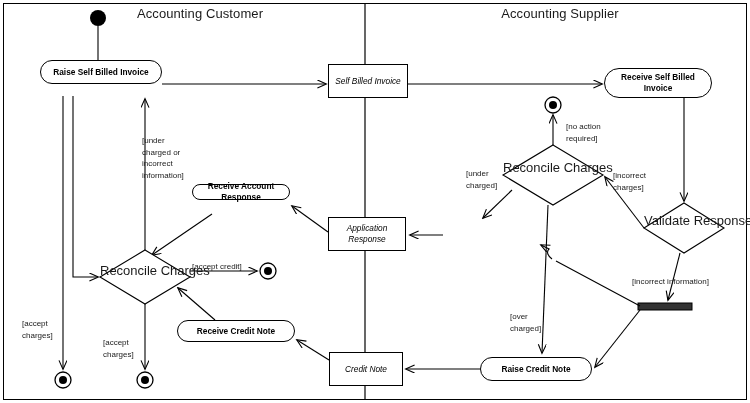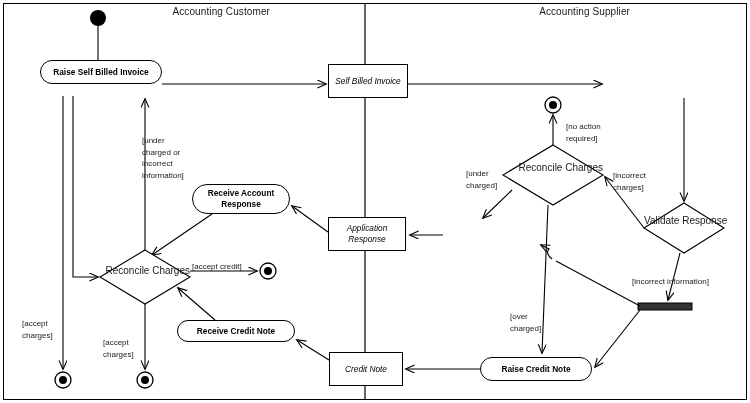--- a/index.html
+++ b/index.html
@@ -14,24 +14,24 @@
   #outerborder{
     position:absolute;left:3px;top:3px;
     width:744px;height:397px;
     box-sizing:border-box;
     border:1.5px solid #000;
     background:#fff;
   }
   #canvas{position:absolute;left:0;top:0;width:750px;height:403px;}
   .lane-title{
     position:absolute;
-    font-size:10px;
+    font-size:13px;
     color:#1a1a1a;
     white-space:nowrap;
-    text-align:right;
+    text-align:center;
     letter-spacing:0.1px;
   }
   
   .act{
     position:absolute;
     box-sizing:border-box;
     border:1.2px solid #000;
     border-radius:999px;
     background:#fff;
     display:flex;align-items:center;justify-content:center;
@@ -53,23 +53,23 @@
     font-size:8.3px;
     font-style:italic;
     font-weight:normal;
     color:#000;
     line-height:11px;
     padding:0 4px;
   }
   
   .dialabel{
     position:absolute;
-    font-size:10px;
+    font-size:13px;
     color:#1a1a1a;
-    text-align:right;
+    text-align:center;
     line-height:10px;
     white-space:nowrap;
     pointer-events:none;
   }
   .guard{
     position:absolute;
     font-size:8px;
     color:#1a1a1a;
     line-height:11.5px;
     white-space:pre-line;
@@ -154,22 +154,23 @@
 
       <polygon points="684,203 724,228 684,253 644,228" fill="#fff" stroke="#000" stroke-width="1.1"></polygon>
     </g>
   </svg>
 
   <div class="lane-title" style="left:130px;top:6px;width:140px;">Accounting Customer</div>
   <div class="lane-title" style="left:490px;top:6px;width:140px;">Accounting Supplier</div>
 
   <div class="act" style="left:40px;top:60px;width:122px;height:24px;">Raise Self Billed Invoice</div>
 
-
-  <div class="act" style="left:192px;top:184px;width:98px;height:30px;">Receive Account Response</div>
+  <div class="act" style="left:604px;top:68px;width:108px;height:30px;">Receive Self Billed Invoice</div>
+
+  <div class="act" style="left:192px;top:184px;width:98px;height:16px;">Receive Account Response</div>
 
 
   <div class="act" style="left:480px;top:357px;width:112px;height:24px;">Raise Credit Note</div>
 
   <div class="act" style="left:177px;top:320px;width:118px;height:22px;">Receive Credit Note</div>
 
   <div class="obj" style="left:328px;top:64px;width:80px;height:34px;">Self Billed Invoice</div>
 
   <div class="obj" style="left:328px;top:217px;width:78px;height:34px;">Application Response</div>
 

